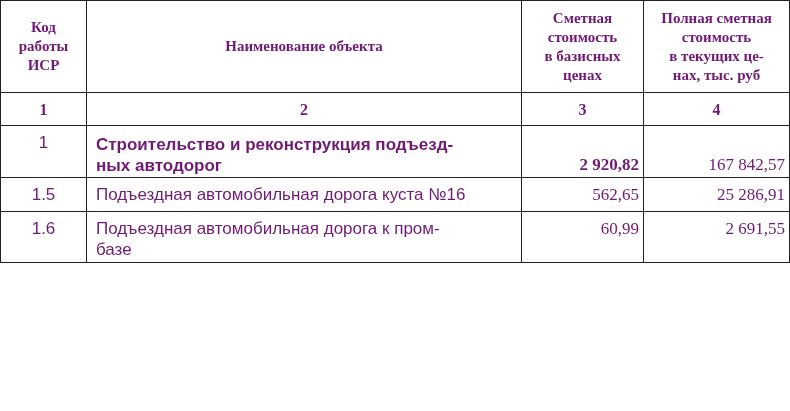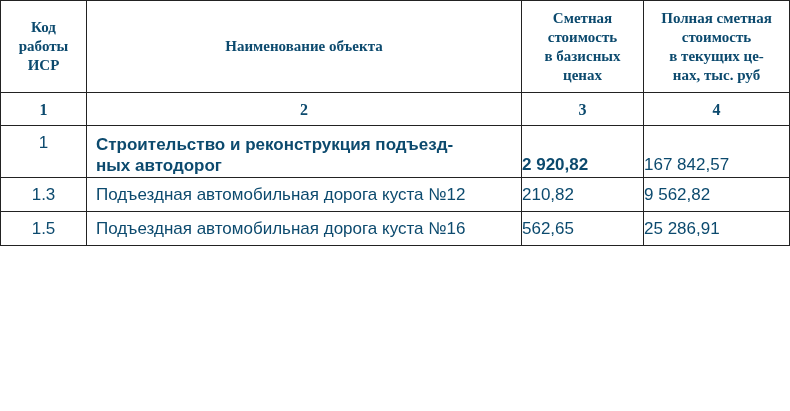--- a/index.html
+++ b/index.html
@@ -1,21 +1,21 @@
 <!DOCTYPE html>
 <html><head>
   <meta charset="utf-8">
   <style>
     html, body { margin: 0; padding: 0; background: #ffffff; }
     body { width: 790px; height: 411px; overflow: hidden; }
     table {
       border-collapse: collapse;
       width: 789px;
       table-layout: fixed;
-      color: #0c4a6e;
+      color: #701a75;
     }
     td, th { border: 1.5px solid #222; padding: 0; }
     col.c1 { width: 86px; }
     col.c2 { width: 435px; }
     col.c3 { width: 122px; }
     col.c4 { width: 146px; }
     th {
       font-family: "Liberation Serif", "DejaVu Serif", serif;
       font-weight: bold;
       font-size: 15px;
@@ -27,21 +27,21 @@
     tr.nums th { height: 32px; font-size: 16px; }
     td {
       font-family: "Liberation Sans", "DejaVu Sans", sans-serif;
       font-size: 17px;
       line-height: 21px;
       vertical-align: top;
       padding-top: 6px;
     }
     td.code { text-align: center; }
     td.name { padding-left: 9px; padding-right: 10px; }
-    td.num { padding-right: 28px; }
+    td.num { text-align: right; padding-right: 4px; font-family: Liberation Serif, serif; }
     tr.group td { height: 43px; }
     tr.group td.name { font-weight: bold; padding-top: 8px; }
     tr.group td.num { vertical-align: bottom; padding-bottom: 2px; }
     tr.group td.num.bold { font-weight: bold; }
     tr.row td { height: 27px; }
     tr.row.tall td { height: 44px; }
   </style>
 </head>
 <body>
 
@@ -82,25 +82,28 @@
   <tr class="group">
     <td class="code">1</td>
     <td class="name">
       <span>Строительство и реконструкция подъезд-</span><br>
       <span>ных автодорог</span>
     </td>
     <td class="num bold">2 920,82</td>
     <td class="num">167 842,57</td>
   </tr>
   <tr class="row">
-    <td class="code">1.3</td>
-    <td class="name">Подъездная автомобильная дорога куста №12</td>
-    <td class="num">210,82</td>
-    <td class="num">9 562,82</td>
-  </tr>
-  <tr class="row">
     <td class="code">1.5</td>
     <td class="name">Подъездная автомобильная дорога куста №16</td>
     <td class="num">562,65</td>
     <td class="num">25 286,91</td>
   </tr>
+  <tr class="row tall">
+    <td class="code">1.6</td>
+    <td class="name">
+      <span>Подъездная автомобильная дорога к пром-</span><br>
+      <span>базе</span>
+    </td>
+    <td class="num">60,99</td>
+    <td class="num">2 691,55</td>
+  </tr>
 </tbody>
   </table>
 
 </body></html>

